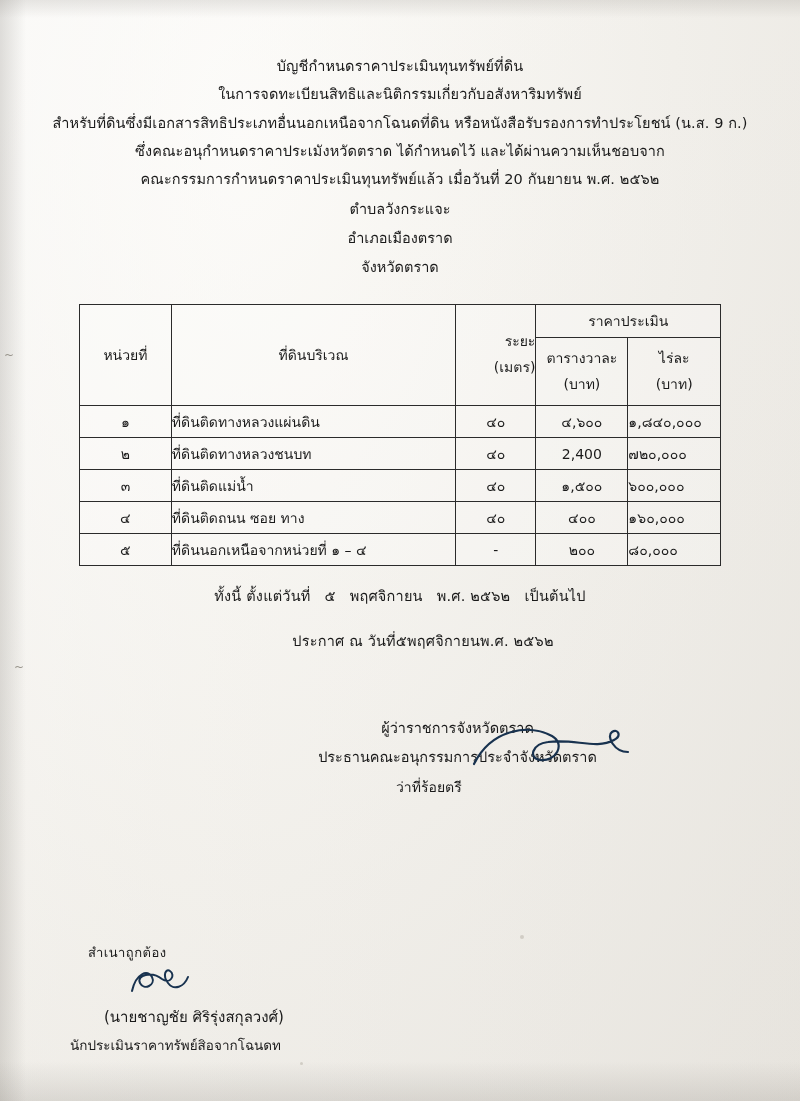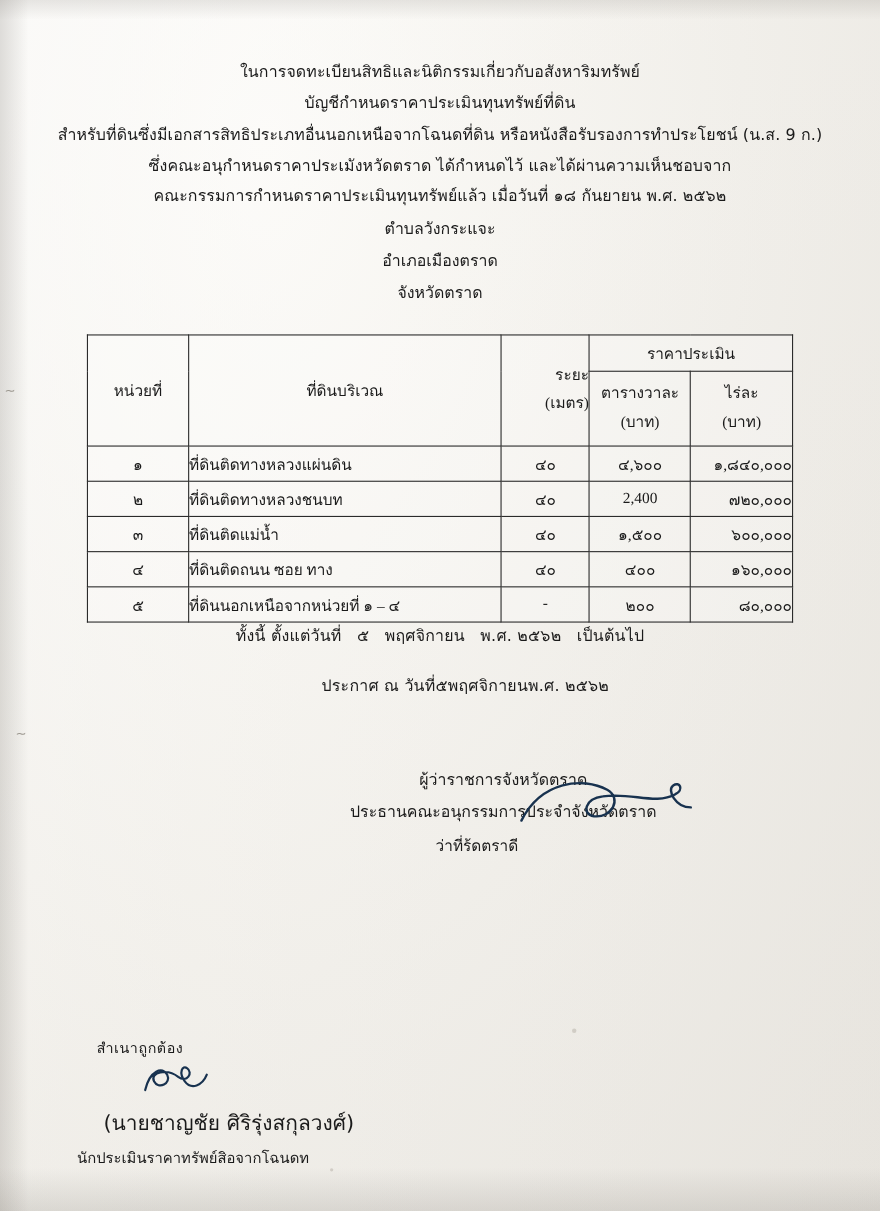--- a/index.html
+++ b/index.html
@@ -70,38 +70,38 @@
     margin: 22px auto 0 auto;
     width: 642px;
     font-size: 14px;
     background: rgba(255,255,255,0.25);
   }
   table.price-table th,
   table.price-table td {
     border: 1.4px solid #2b2b2b;
     padding: 0;
     font-weight: normal;
-    font-family: Liberation Serif, serif;
   }
   .th-unit { width: 92px; text-align: center; vertical-align: middle; height: 100px; }
   .th-area { width: 288px; text-align: center; vertical-align: middle; }
   .th-dist { width: 80px; text-align: right; vertical-align: middle; line-height: 1.85; }
   .th-price-group { text-align: center; height: 32px; }
   .th-sqwa { width: 92px; text-align: center; line-height: 1.85; }
   .th-rai { width: 92px; text-align: center; line-height: 1.85; }
 
   td.c-unit { text-align: center; height: 31px; }
   td.c-area { text-align: left; padding-left: 12px; }
   td.c-dist { text-align: center; }
   td.c-sqwa { text-align: center; }
-  td.c-rai { text-align: right; }
+  td.c-rai { text-align: left; }
 
   .note-line {
     text-align: center;
     font-size: 14.5px;
+    margin-top: 18px;
     letter-spacing: 0.2px;
   }
   .note-line .gap { display: inline-block; width: 14px; }
   .announce-line {
     text-align: center;
     font-size: 14.5px;
     margin-top: 22px;
     letter-spacing: 0.2px;
     padding-left: 46px;
   }
@@ -141,23 +141,23 @@
     font-size: 13px;
     letter-spacing: 0.5px;
   }
   .copy-sig {
     height: 34px;
     width: 120px;
     margin-left: 34px;
     margin-top: 2px;
   }
   .copy-name {
-    font-size: 19px;
+    font-size: 15px;
     line-height: 1.95;
-    margin-left: 6px;
+    margin-left: 16px;
   }
   .copy-role {
     font-size: 13.5px;
     line-height: 1.95;
     margin-left: -18px;
   }
 
   .edge-mark {
     position: absolute;
     color: #9a968e;
@@ -183,25 +183,25 @@
 
   <div class="speck" style="left:520px; top:935px; width:4px; height:4px;"></div>
   <div class="speck" style="left:300px; top:1062px; width:3px; height:3px;"></div>
 
   <div class="edge-mark m1">~</div>
   <div class="edge-mark m2">~</div>
 
   <div class="content">
 
     <div class="header-block">
+      <span class="line">บัญชีกำหนดราคาประเมินทุนทรัพย์ที่ดิน</span>
       <span class="line">ในการจดทะเบียนสิทธิและนิติกรรมเกี่ยวกับอสังหาริมทรัพย์</span>
-      <span class="line">บัญชีกำหนดราคาประเมินทุนทรัพย์ที่ดิน</span>
       <span class="line">สำหรับที่ดินซึ่งมีเอกสารสิทธิประเภทอื่นนอกเหนือจากโฉนดที่ดิน หรือหนังสือรับรองการทำประโยชน์ (น.ส. 9 ก.)</span>
       <span class="line">ซึ่งคณะอนุกำหนดราคาประเมังหวัดตราด ได้กำหนดไว้ และได้ผ่านความเห็นชอบจาก</span>
-      <span class="line">คณะกรรมการกำหนดราคาประเมินทุนทรัพย์แล้ว เมื่อวันที่ ๑๘ กันยายน พ.ศ. ๒๕๖๒</span>
+      <span class="line">คณะกรรมการกำหนดราคาประเมินทุนทรัพย์แล้ว เมื่อวันที่ 20 กันยายน พ.ศ. ๒๕๖๒</span>
     </div>
 
     <div class="place-block">
       <div>ตำบลวังกระแจะ</div>
       <div>อำเภอเมืองตราด</div>
       <div>จังหวัดตราด</div>
     </div>
 
     <table class="price-table">
       <thead>
@@ -266,21 +266,21 @@
 
     <div class="note-line">
       <span>ทั้งนี้ ตั้งแต่วันที่</span><span class="gap"></span><span>๕</span><span class="gap"></span><span>พฤศจิกายน</span><span class="gap"></span><span>พ.ศ.</span> <span>๒๕๖๒</span><span class="gap"></span><span>เป็นต้นไป</span>
     </div>
 
     <div class="announce-line">
       <span>ประกาศ ณ วันที่</span><span class="gap"></span><span>๕</span><span class="gap"></span><span>พฤศจิกายน</span><span class="gap"></span><span>พ.ศ.</span> <span>๒๕๖๒</span>
     </div>
 
     <div class="sign-area">
-      <div class="rank-label">ว่าที่ร้ดตราดี</div>
+      <div class="rank-label">ว่าที่ร้อยตรี</div>
       <svg class="signature" viewBox="0 0 180 70">
         <path d="M4,42 C22,6 60,2 82,14 C96,22 86,40 70,38 C58,36 62,22 78,20 C104,16 126,28 144,18 C152,14 148,6 142,10 C136,14 144,30 158,30" fill="none" stroke="#18324f" stroke-width="2.2" stroke-linecap="round"></path>
       </svg>
       <div class="sign-name">
         <div>ผู้ว่าราชการจังหวัดตราด</div>
         <div>ประธานคณะอนุกรรมการประจำจังหวัดตราด</div>
       </div>
     </div>
 
     <div class="copy-block">

